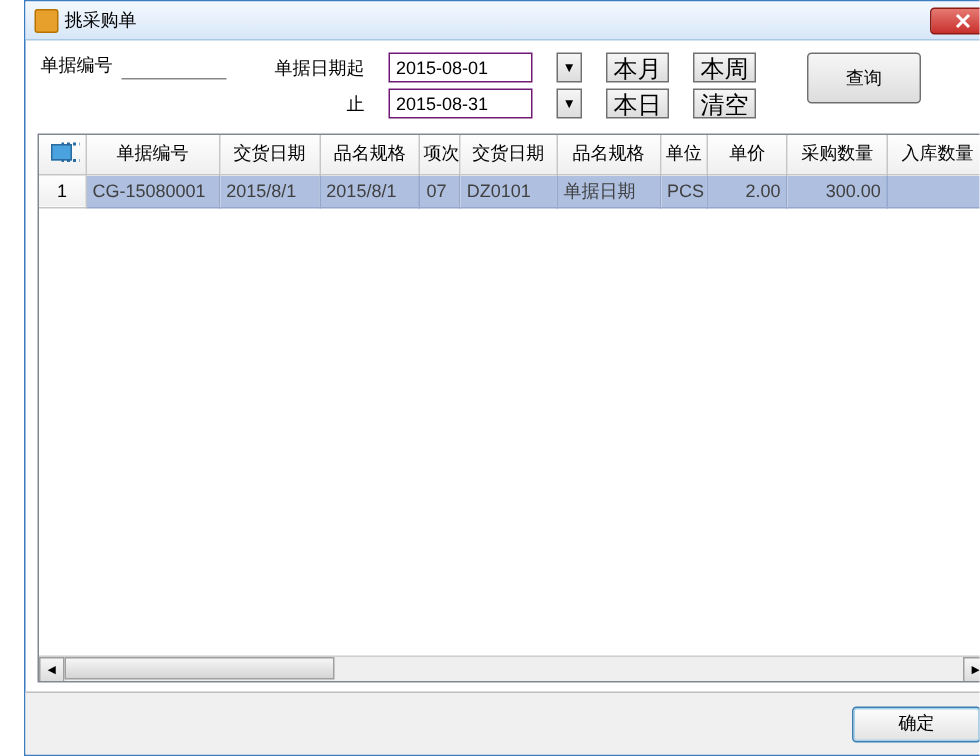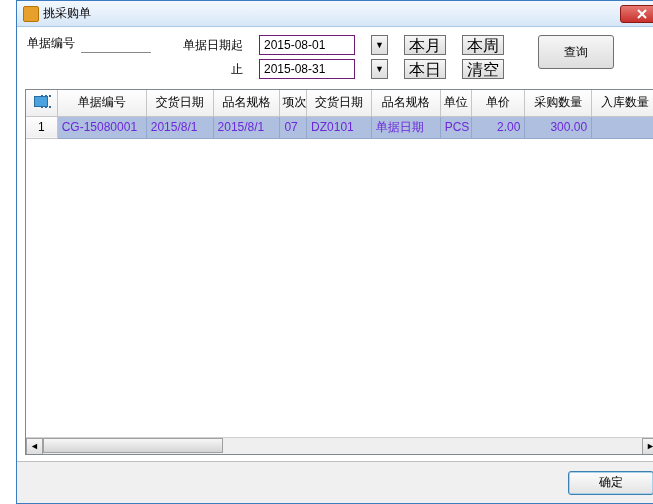--- a/index.html
+++ b/index.html
@@ -69,21 +69,21 @@
   font-size:12px; font-weight:normal; padding:4px 2px; height:26px;
   text-align:center; white-space:nowrap; overflow:hidden;
 }
 .grid th.corner{ width:28px; }
 .rownum {
   background:linear-gradient(to bottom,#fefefe,#efefef);
   border-right:1px solid #c6c6c6; border-bottom:1px solid #c6c6c6;
   text-align:center; font-size:12px; color:#000; width:28px;
 }
 .cell {
-  background:#aebfe0; color:#6d28d9; font-size:12px;
+  background:#aebfe0; color:#404040; font-size:12px;
   border-right:1px solid #94a7cc; border-bottom:1px solid #94a7cc;
   padding:2px 4px; height:18px; white-space:nowrap; overflow:hidden;
 }
 .cell.r{ text-align:right; }
 .hscroll {
   height:17px; background:#f0f0f0; border-top:1px solid #d0d0d0;
   display:flex; align-items:center;
 }
 .sc-btn{ width:17px; height:17px; background:linear-gradient(to bottom,#f6f6f6,#ddd); border:1px solid #a0a0a0; font-size:9px; display:flex;align-items:center;justify-content:center;}
 .sc-track{ flex:1; height:17px; background:#efefef; position:relative;}

